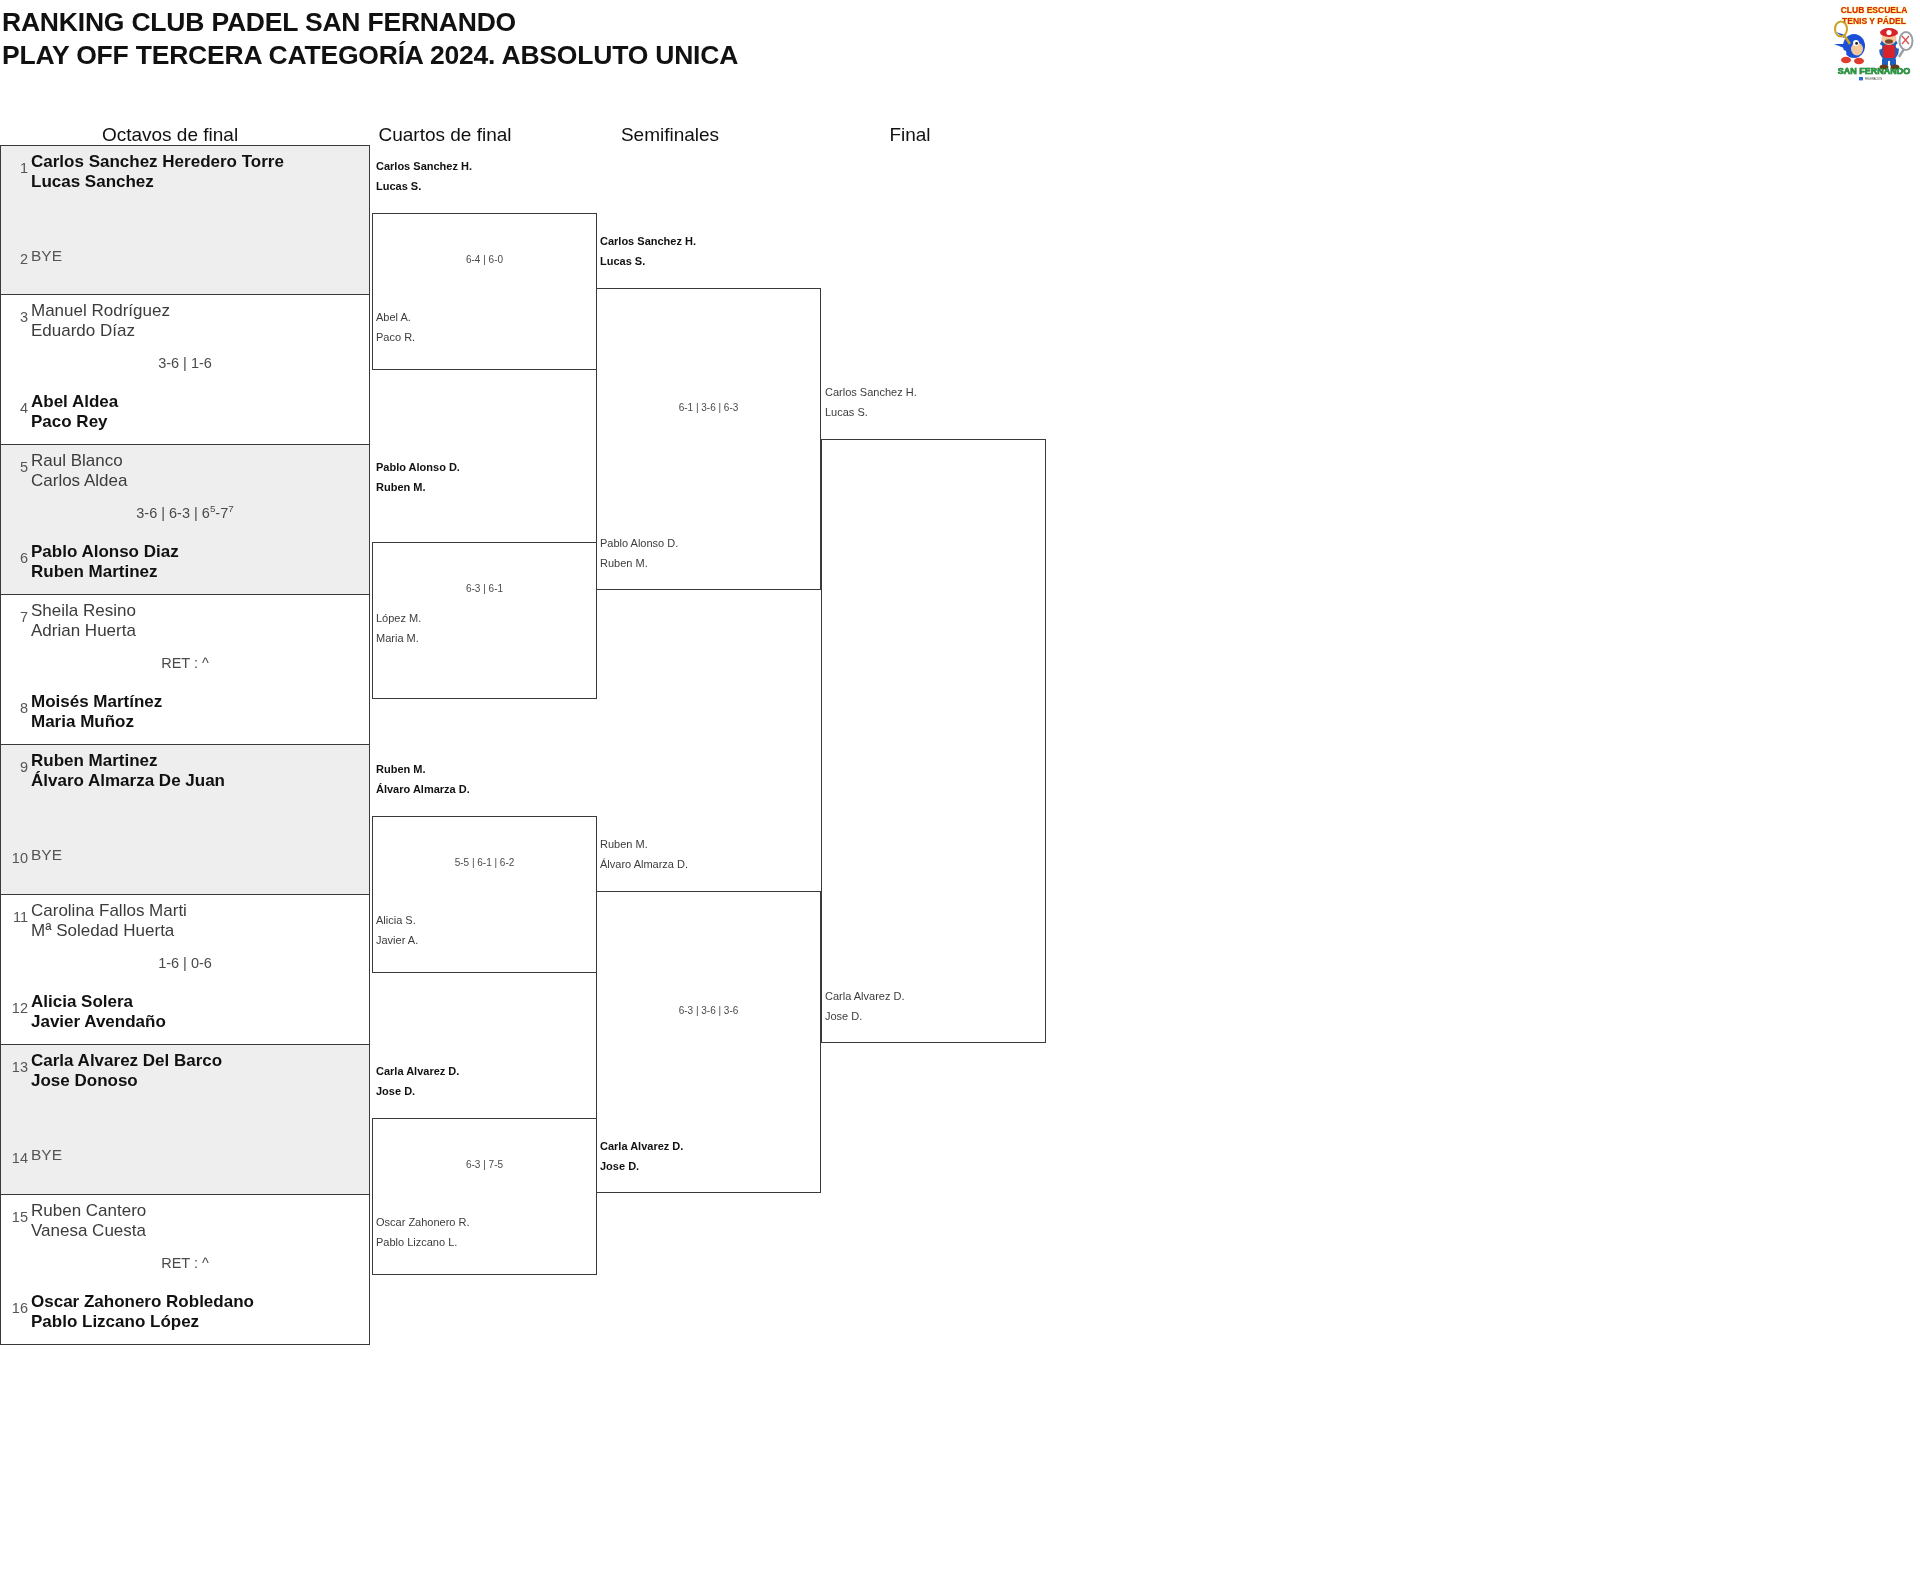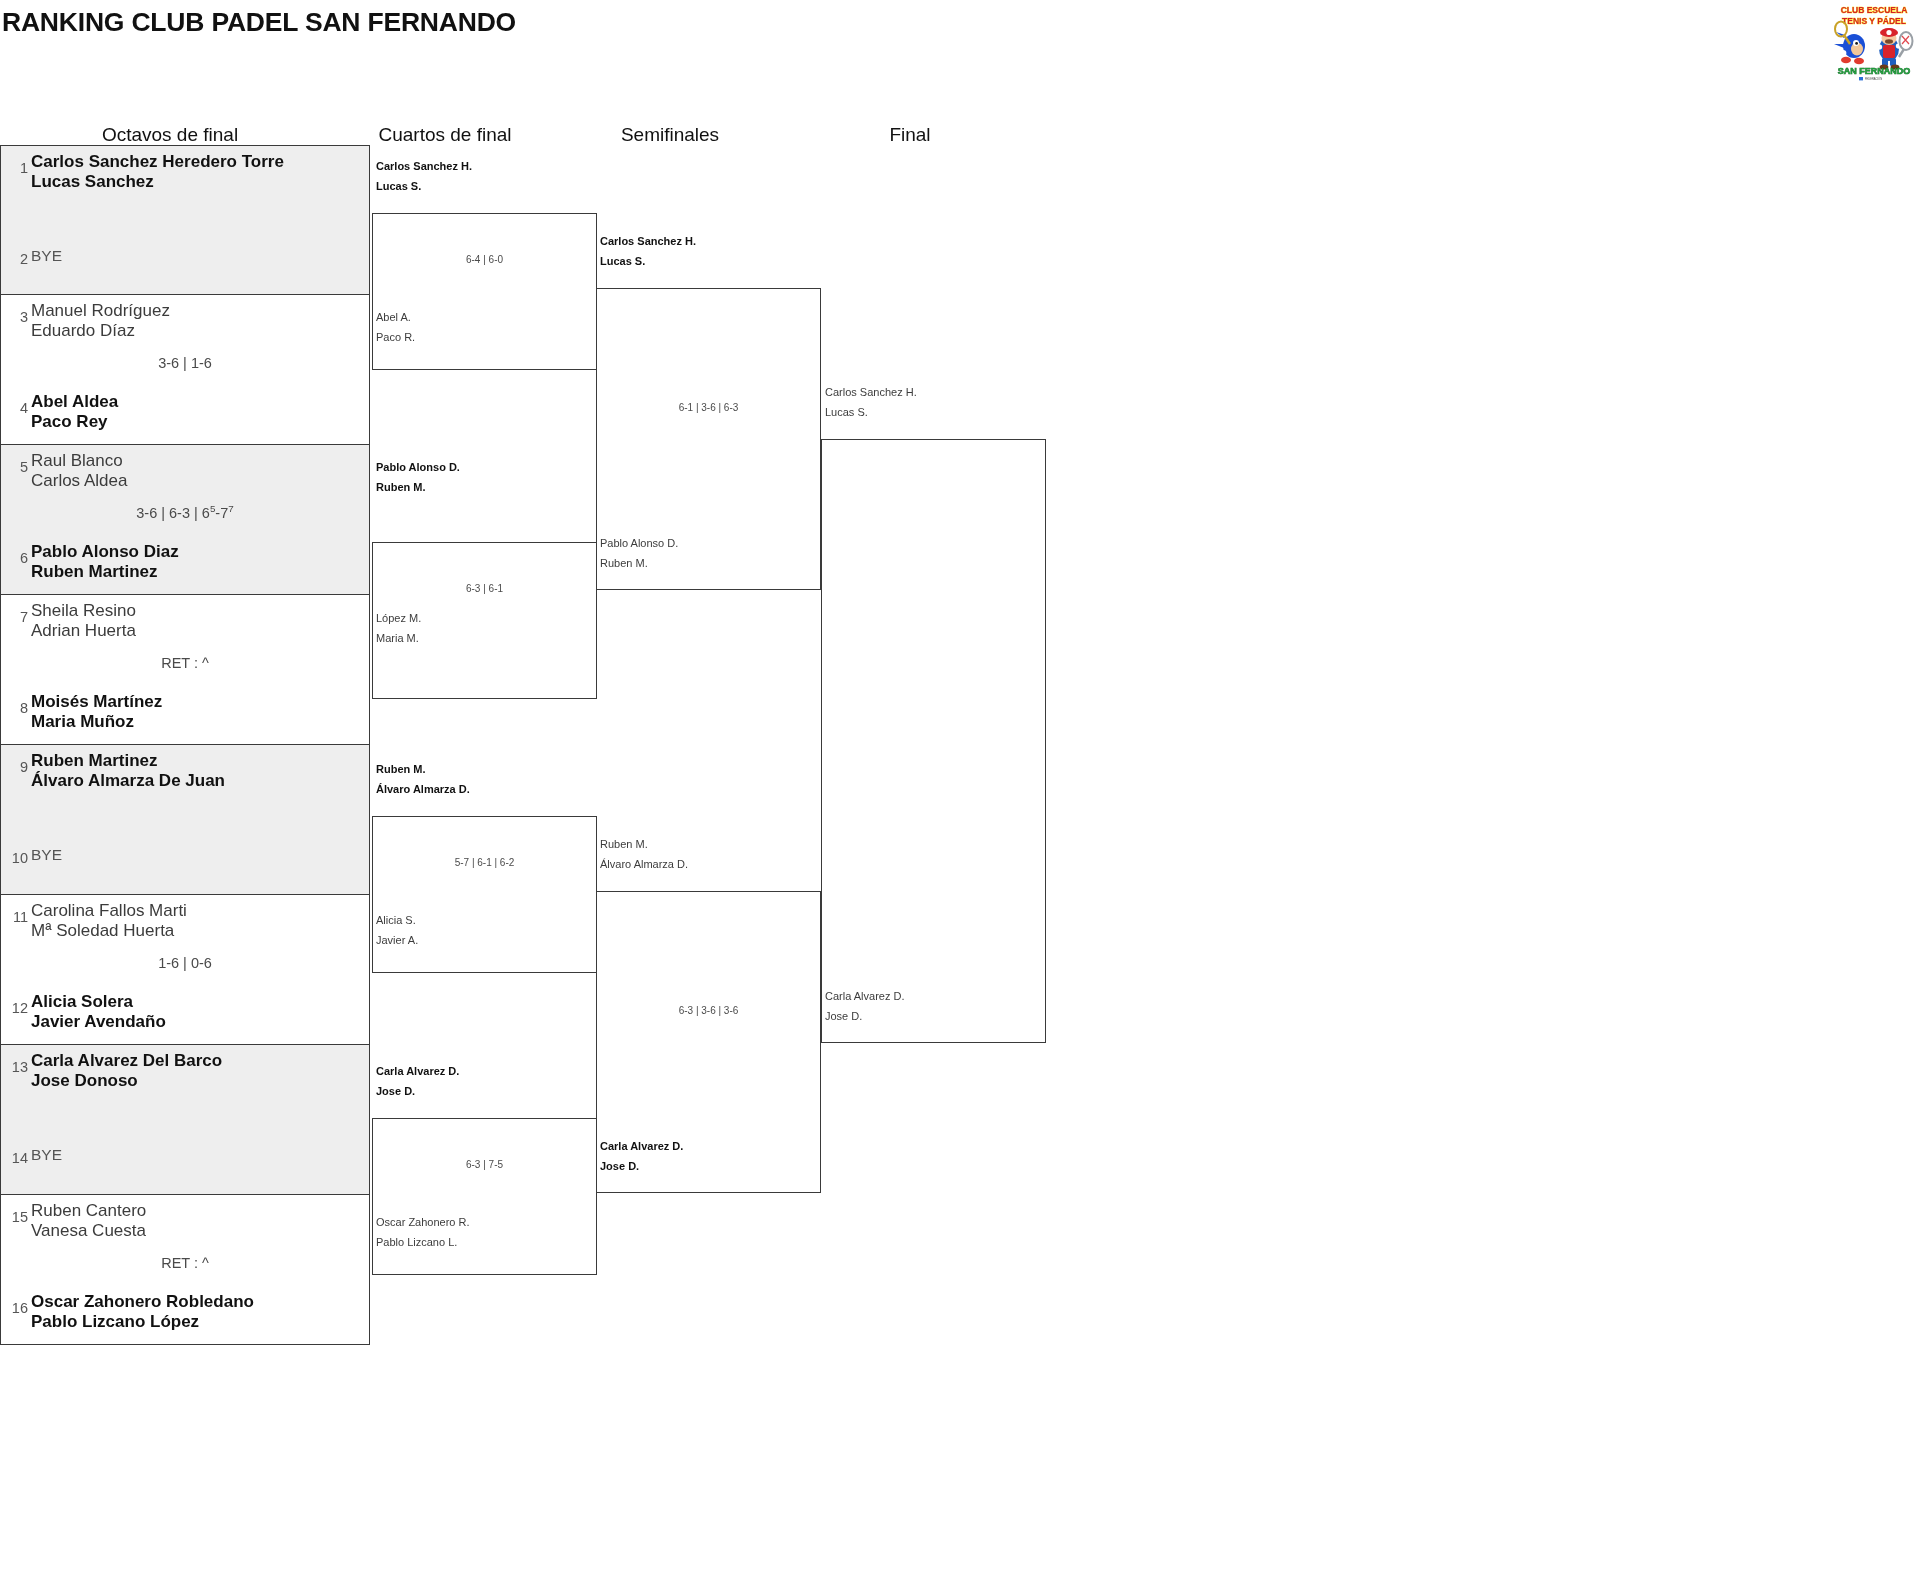--- a/index.html
+++ b/index.html
@@ -74,20 +74,21 @@
   }
   .nm.win{font-weight:700;color:#111111;}
   .nm .ln{display:block;}
   sup{font-size:0.68em;vertical-align:super;line-height:0;}
 </style>
 </head>
 <body>
 
 <div id="title-block">
   <div class="title-line">RANKING CLUB PADEL SAN FERNANDO</div>
+  <div class="title-line">PLAY OFF TERCERA CATEGORÍA 2024. ABSOLUTO UNICA</div>
 </div>
 
 <div id="logo">
   <svg width="84" height="80" viewBox="0 0 84 80">
     <rect x="0" y="0" width="84" height="80" fill="#ffffff"></rect>
 
     <text x="42" y="11" font-family="Liberation Sans, sans-serif" font-size="8.5" font-weight="700" fill="#d42027" stroke="#ffd800" stroke-width="0.7" paint-order="stroke" text-anchor="middle">CLUB ESCUELA</text>
     <text x="42" y="22" font-family="Liberation Sans, sans-serif" font-size="8.5" font-weight="700" fill="#d42027" stroke="#ffd800" stroke-width="0.7" paint-order="stroke" text-anchor="middle">TENIS Y PÁDEL</text>
 
     <ellipse cx="22" cy="44" rx="11" ry="12" fill="#1a4fd6"></ellipse>
@@ -261,21 +262,21 @@
 <div class="nm" style="left:376px;top:609px;">
   <span class="ln">López M.</span>
     <span class="ln">Maria M.</span>
 </div>
 
 <div class="nm win" style="left:376px;top:760px;">
   <span class="ln">Ruben M.</span>
     <span class="ln">Álvaro Almarza D.</span>
 </div>
 <div class="bx" style="left:372px;top:816px;width:225px;height:157px;">
-  <div class="bx-score" style="top:40px;">5-7 | 6-1 | 6-2</div>
+  <div class="bx-score" style="top:40px;">5-5 | 6-1 | 6-2</div>
 </div>
 <div class="nm" style="left:376px;top:911px;">
   <span class="ln">Alicia S.</span>
     <span class="ln">Javier A.</span>
 </div>
 
 <div class="nm win" style="left:376px;top:1062px;">
   <span class="ln">Carla Alvarez D.</span>
     <span class="ln">Jose D.</span>
 </div>

